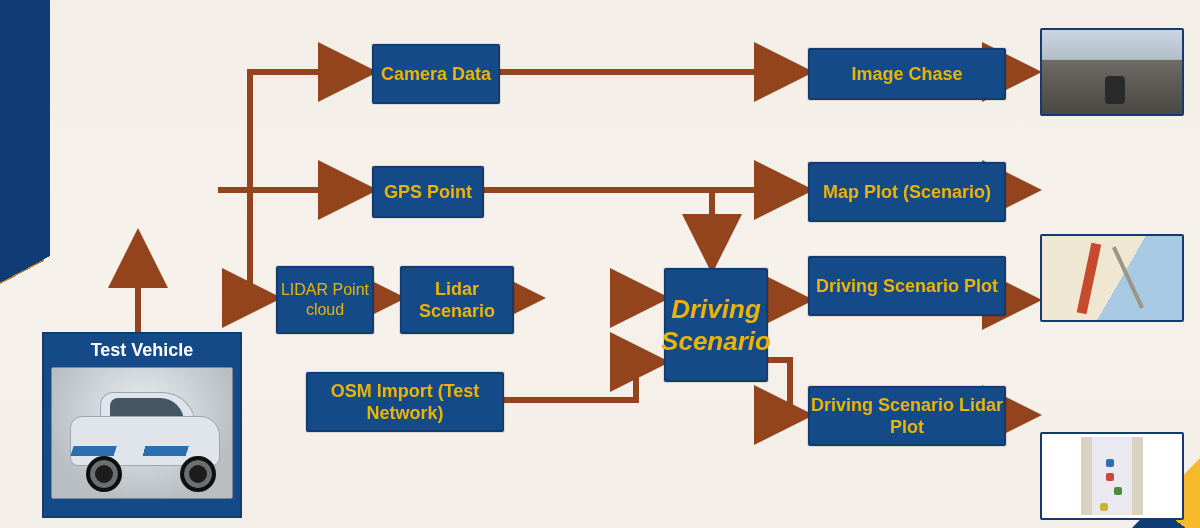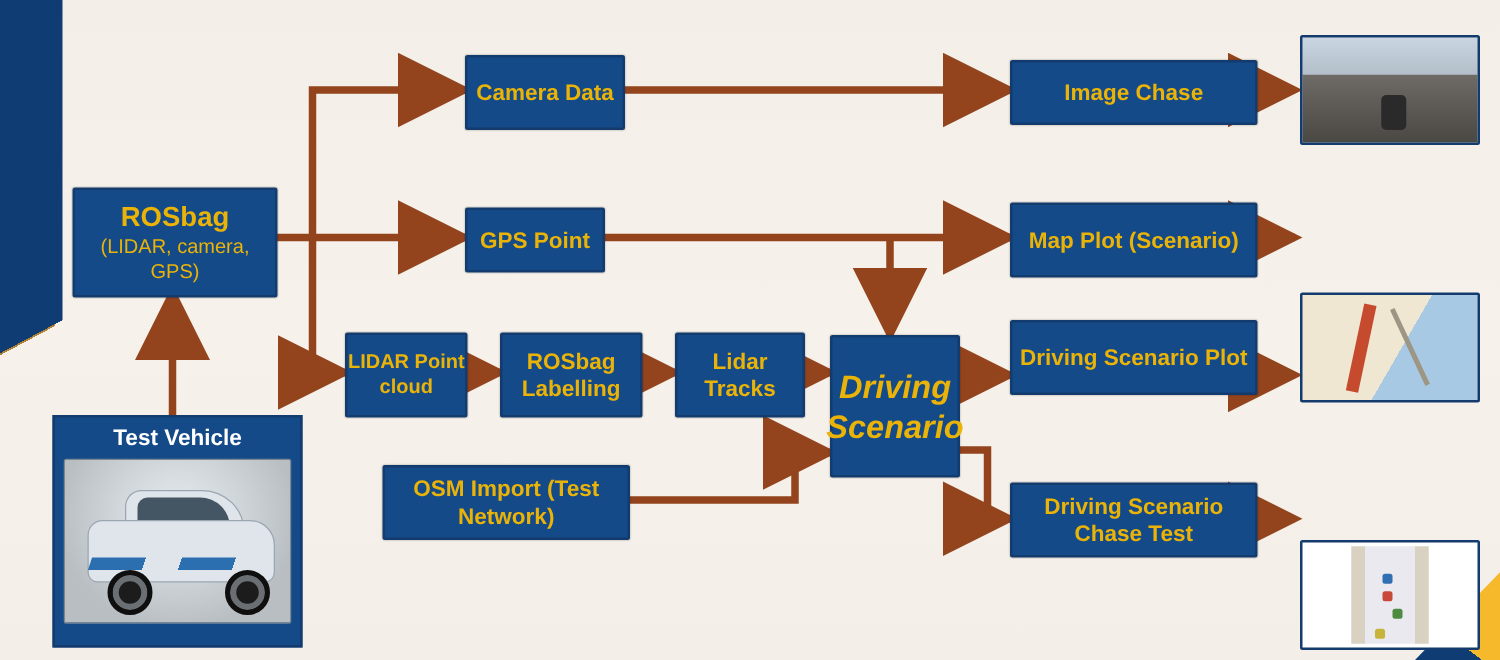--- a/index.html
+++ b/index.html
@@ -49,21 +49,21 @@
     color: #eab308;
     display: flex;
     align-items: center;
     justify-content: center;
     text-align: center;
     font-weight: 700;
     line-height: 1.25;
     border-radius: 2px;
     box-shadow: 0 0 0 1px rgba(0,0,0,.1);
   }
-  .node.small { font-size: 16px; font-weight: 700; }
+  .node.small { font-size: 16px; font-weight: 400; }
   .node.med  { font-size: 18px; }
   .node.big  { font-size: 26px; font-style: italic; }
 
   .rosbag-title { font-size: 22px; }
   .rosbag-sub { font-size: 16px; font-weight: 400; }
 
   .thumb {
     position: absolute;
     width: 144px;
     height: 88px;
@@ -211,56 +211,51 @@
     <path class="wire" d="M764,300 L808,300" marker-end="url(#ah)"></path>
 
     <path class="wire" d="M764,360 L790,360 L790,415 L808,415" marker-end="url(#ah)"></path>
 
     <path class="wire" d="M1002,72  L1036,72" marker-end="url(#ah)"></path>
     <path class="wire" d="M1002,190 L1036,190" marker-end="url(#ah)"></path>
     <path class="wire" d="M1002,300 L1036,300" marker-end="url(#ah)"></path>
     <path class="wire" d="M1002,415 L1036,415" marker-end="url(#ah)"></path>
   </svg>
 
-  <div class="node" style="left:58px; top:150px; width:160px; height:84px; flex-direction:column;">
-    <div class="rosbag-title">ROSbag</div>
-    <div class="rosbag-sub">(LIDAR, camera, GPS)</div>
-  </div>
 
   <div class="vehicle-panel">
     <div class="vehicle-title">Test Vehicle</div>
     <div class="vehicle-img">
       <div class="car-roof"></div>
       <div class="car-win"></div>
       <div class="car-body"></div>
       <div class="car-stripe"></div>
       <div class="wheel rear"></div>
       <div class="wheel front"></div>
     </div>
   </div>
 
   <div class="node med" style="left:372px; top:44px; width:124px; height:56px;">Camera Data</div>
 
   <div class="node med" style="left:372px; top:166px; width:108px; height:48px;">GPS Point</div>
 
   <div class="node small" style="left:276px; top:266px; width:94px; height:64px;">LIDAR Point cloud</div>
 
-  <div class="node med" style="left:400px; top:266px; width:110px; height:64px;">ROSbag Labelling</div>
-
-  <div class="node med" style="left:540px; top:266px; width:100px; height:64px;">Lidar Tracks</div>
+  <div class="node med" style="left:400px; top:266px; width:110px; height:64px;">Lidar Scenario</div>
+
 
   <div class="node med" style="left:306px; top:372px; width:194px; height:56px;">OSM Import (Test Network)</div>
 
   <div class="node big" style="left:664px; top:268px; width:100px; height:110px;">Driving Scenario</div>
 
   <div class="node med" style="left:808px; top:48px; width:194px; height:48px;">Image Chase</div>
 
   <div class="node med" style="left:808px; top:162px; width:194px; height:56px;">Map Plot (Scenario)</div>
 
   <div class="node med" style="left:808px; top:256px; width:194px; height:56px;">Driving Scenario Plot</div>
 
-  <div class="node med" style="left:808px; top:386px; width:194px; height:56px;">Driving Scenario Chase Test</div>
+  <div class="node med" style="left:808px; top:386px; width:194px; height:56px;">Driving Scenario Lidar Plot</div>
 
   <div class="thumb thumb-road" style="left:1040px; top:28px;" title="dashcam-road-image"></div>
   <div class="thumb thumb-map" style="left:1040px; top:146px;" title="map-route-image"></div>
   <div class="thumb thumb-scenario" style="left:1040px; top:256px;" title="bird-eye-scenario-image"></div>
 
 </div>
 
 </body></html>

